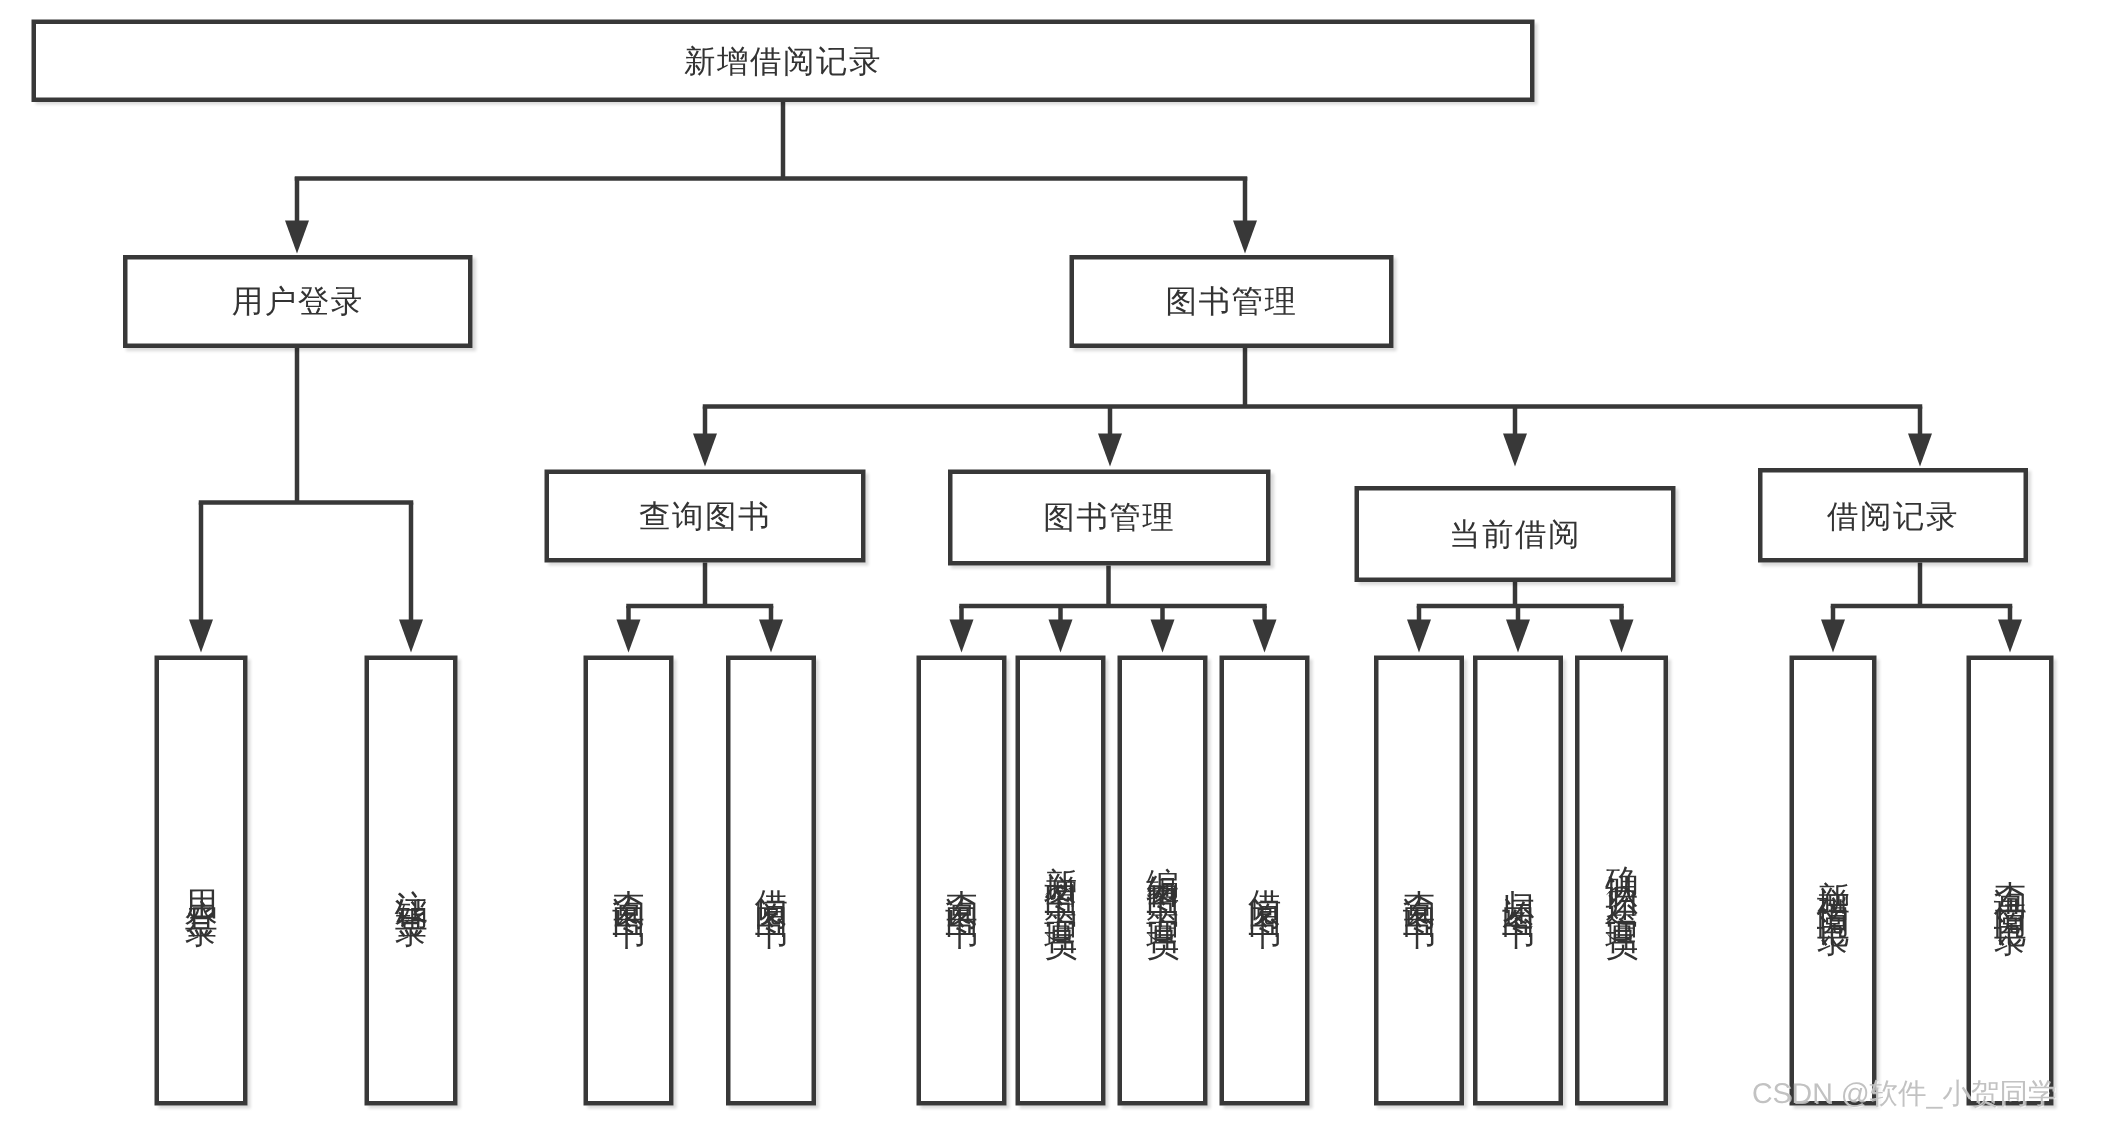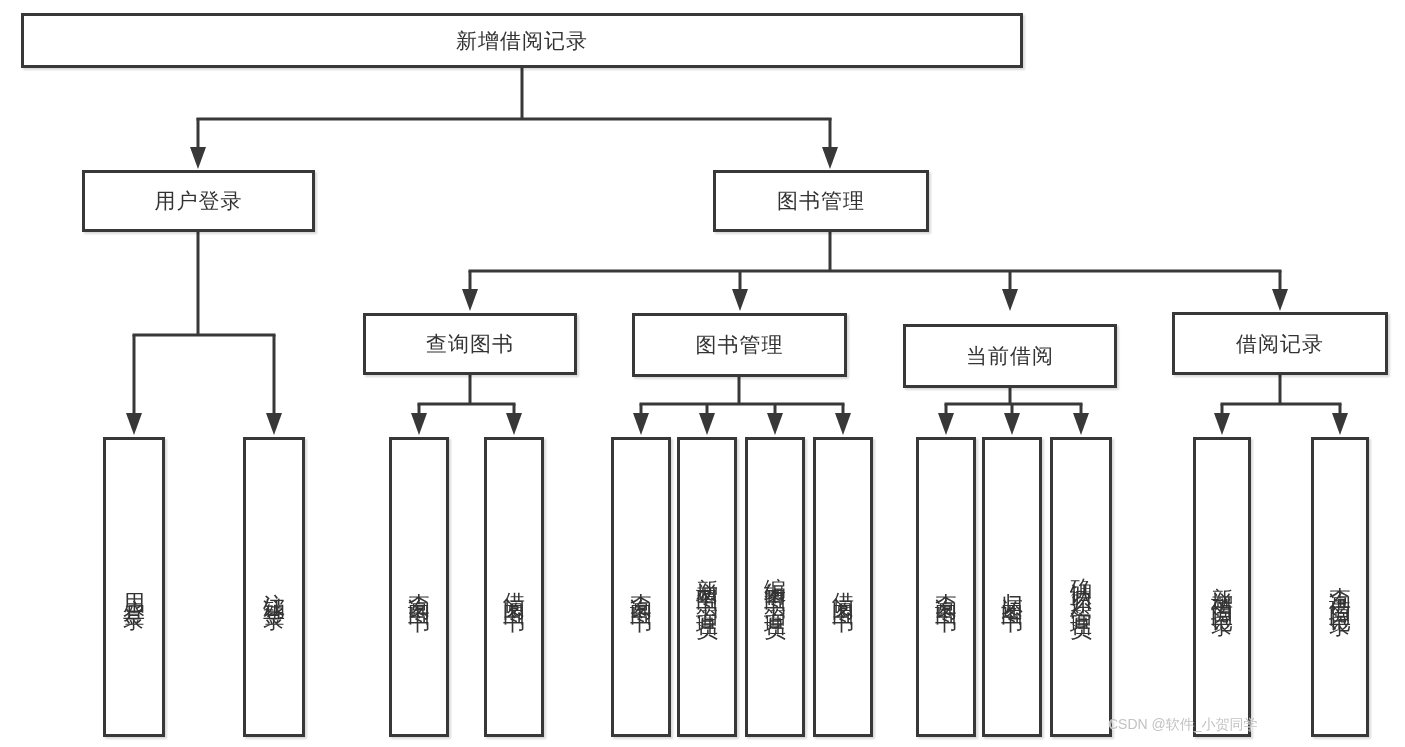--- a/index.html
+++ b/index.html
@@ -42,22 +42,22 @@
     writing-mode:vertical-rl;
     text-orientation:mixed;
     font-size:22px;
     letter-spacing:6px;
     line-height:1.1;
     color:var(--text);
     white-space:nowrap;
   }
   .watermark{
     position:absolute;
-    left:1108px;top:716px;
-    font-size:14px;
+    left:1168px;top:716px;
+    font-size:19px;
     color:var(--watermark);
     z-index:10;
     white-space:nowrap;
     text-shadow:1px 1px 0 rgba(255,255,255,0.6);
   }
 </style>
 </head>
 <body>
 
 <div class="canvas">
@@ -125,21 +125,21 @@
   </svg>
 
   <div class="hbox" style="left:21px;top:13px;width:1002px;height:55px;">新增借阅记录</div>
 
   <div class="hbox" style="left:82px;top:170px;width:233px;height:62px;">用户登录</div>
   <div class="hbox" style="left:713px;top:170px;width:216px;height:62px;">图书管理</div>
 
   <div class="hbox" style="left:363px;top:313px;width:214px;height:62px;">查询图书</div>
   <div class="hbox" style="left:632px;top:313px;width:215px;height:64px;">图书管理</div>
   <div class="hbox" style="left:903px;top:324px;width:214px;height:64px;font-family:Liberation Serif, serif;">当前借阅</div>
-  <div class="hbox" style="left:1172px;top:312px;width:216px;height:63px;">借阅记录</div>
+  <div class="hbox" style="left:1172px;top:312px;width:180px;height:63px;">借阅记录</div>
 
   <div class="vbox" style="left:103px;width:62px;">
     <span class="vtext">用户登录</span>
   </div>
   <div class="vbox" style="left:243px;width:62px;">
     <span class="vtext">注销登录</span>
   </div>
   <div class="vbox" style="left:389px;width:60px;">
     <span class="vtext">查询图书</span>
   </div>

